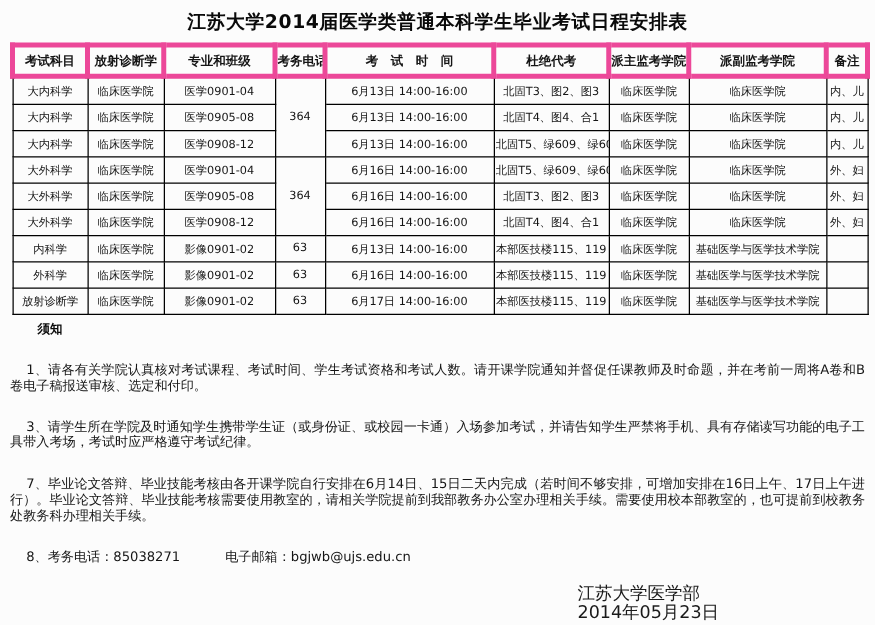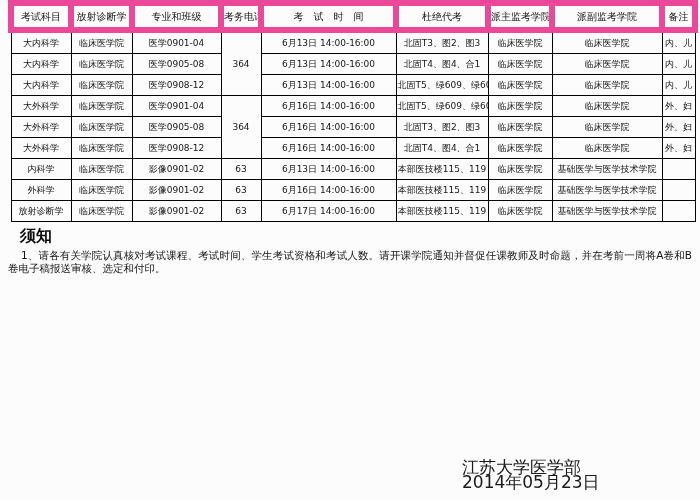--- a/index.html
+++ b/index.html
@@ -20,67 +20,68 @@
     color: #0a0a0a;
   }
   table.schedule {
     width: 684px;
     border-collapse: collapse;
     table-layout: fixed;
     border: 1px solid #000;
   }
   table.schedule th {
     font-size: 10px;
-    font-weight: normal;
+    font-weight: bold;
     height: 21px;
-    border: 6px solid #ec4899;
+    border: 4px solid #ec4899;
     padding: 0;
     text-align: center;
     white-space: nowrap;
     overflow: hidden;
   }
   table.schedule td {
     font-size: 9px;
     height: 20px;
     border: 1px solid #000;
     padding: 0 1px;
     text-align: center;
     white-space: nowrap;
     overflow: hidden;
   }
   .notes { margin-top: 4px; }
   .notes-title {
-    font-size: 16px;
+    font-size: 10px;
     font-weight: bold;
-    margin: 2px 0 1px 12px;
+    margin: 2px 0 1px 22px;
     color: #0a0a0a;
   }
   .note {
     font-size: 10.5px;
     line-height: 12.8px;
-    margin: 2px 0;
+    margin: 20px 0;
     text-indent: 13px;
     text-align: justify;
   }
   .contact-line { text-indent: 13px; }
   .contact-line .gap { margin-left: 36px; }
   .signature {
     position: absolute;
     left: 462px;
     top: 460px;
-    font-size: 17px;
+    font-size: 14px;
     line-height: 15px;
     color: #1a1a1a;
   }
 </style>
 </head>
 <body>
 
 <div class="page">
 
+  <h1 class="title">江苏大学2014届医学类普通本科学生毕业考试日程安排表</h1>
 
   <table class="schedule">
     <colgroup id="cols">
         <col style="width: 60px;">
         <col style="width: 61px;">
         <col style="width: 89px;">
         <col style="width: 40px;">
         <col style="width: 135px;">
         <col style="width: 92px;">
         <col style="width: 64px;">
@@ -196,21 +197,24 @@
           <td>基础医学与医学技术学院</td>
           <td></td>
         </tr>
       </tbody>
   </table>
 
   <div class="notes">
     <div class="notes-title">须知</div>
     <div id="notes-list">
         <p class="note">1、请各有关学院认真核对考试课程、考试时间、学生考试资格和考试人数。请开课学院通知并督促任课教师及时命题，并在考前一周将A卷和B卷电子稿报送审核、选定和付印。</p>
+        <p class="note">3、请学生所在学院及时通知学生携带学生证（或身份证、或校园一卡通）入场参加考试，并请告知学生严禁将手机、具有存储读写功能的电子工具带入考场，考试时应严格遵守考试纪律。</p>
+        <p class="note">7、毕业论文答辩、毕业技能考核由各开课学院自行安排在6月14日、15日二天内完成（若时间不够安排，可增加安排在16日上午、17日上午进行）。毕业论文答辩、毕业技能考核需要使用教室的，请相关学院提前到我部教务办公室办理相关手续。需要使用校本部教室的，也可提前到校教务处教务科办理相关手续。</p>
       </div>
+    <p class="note contact-line"><span>8、</span><span>考务电话：</span><span>85038271</span><span class="gap">电子邮箱：</span><span>bgjwb@ujs.edu.cn</span></p>
   </div>
 
   <div class="signature">
     <div>江苏大学医学部</div>
     <div>2014年05月23日</div>
   </div>
 
 </div>
 
 </body></html>

